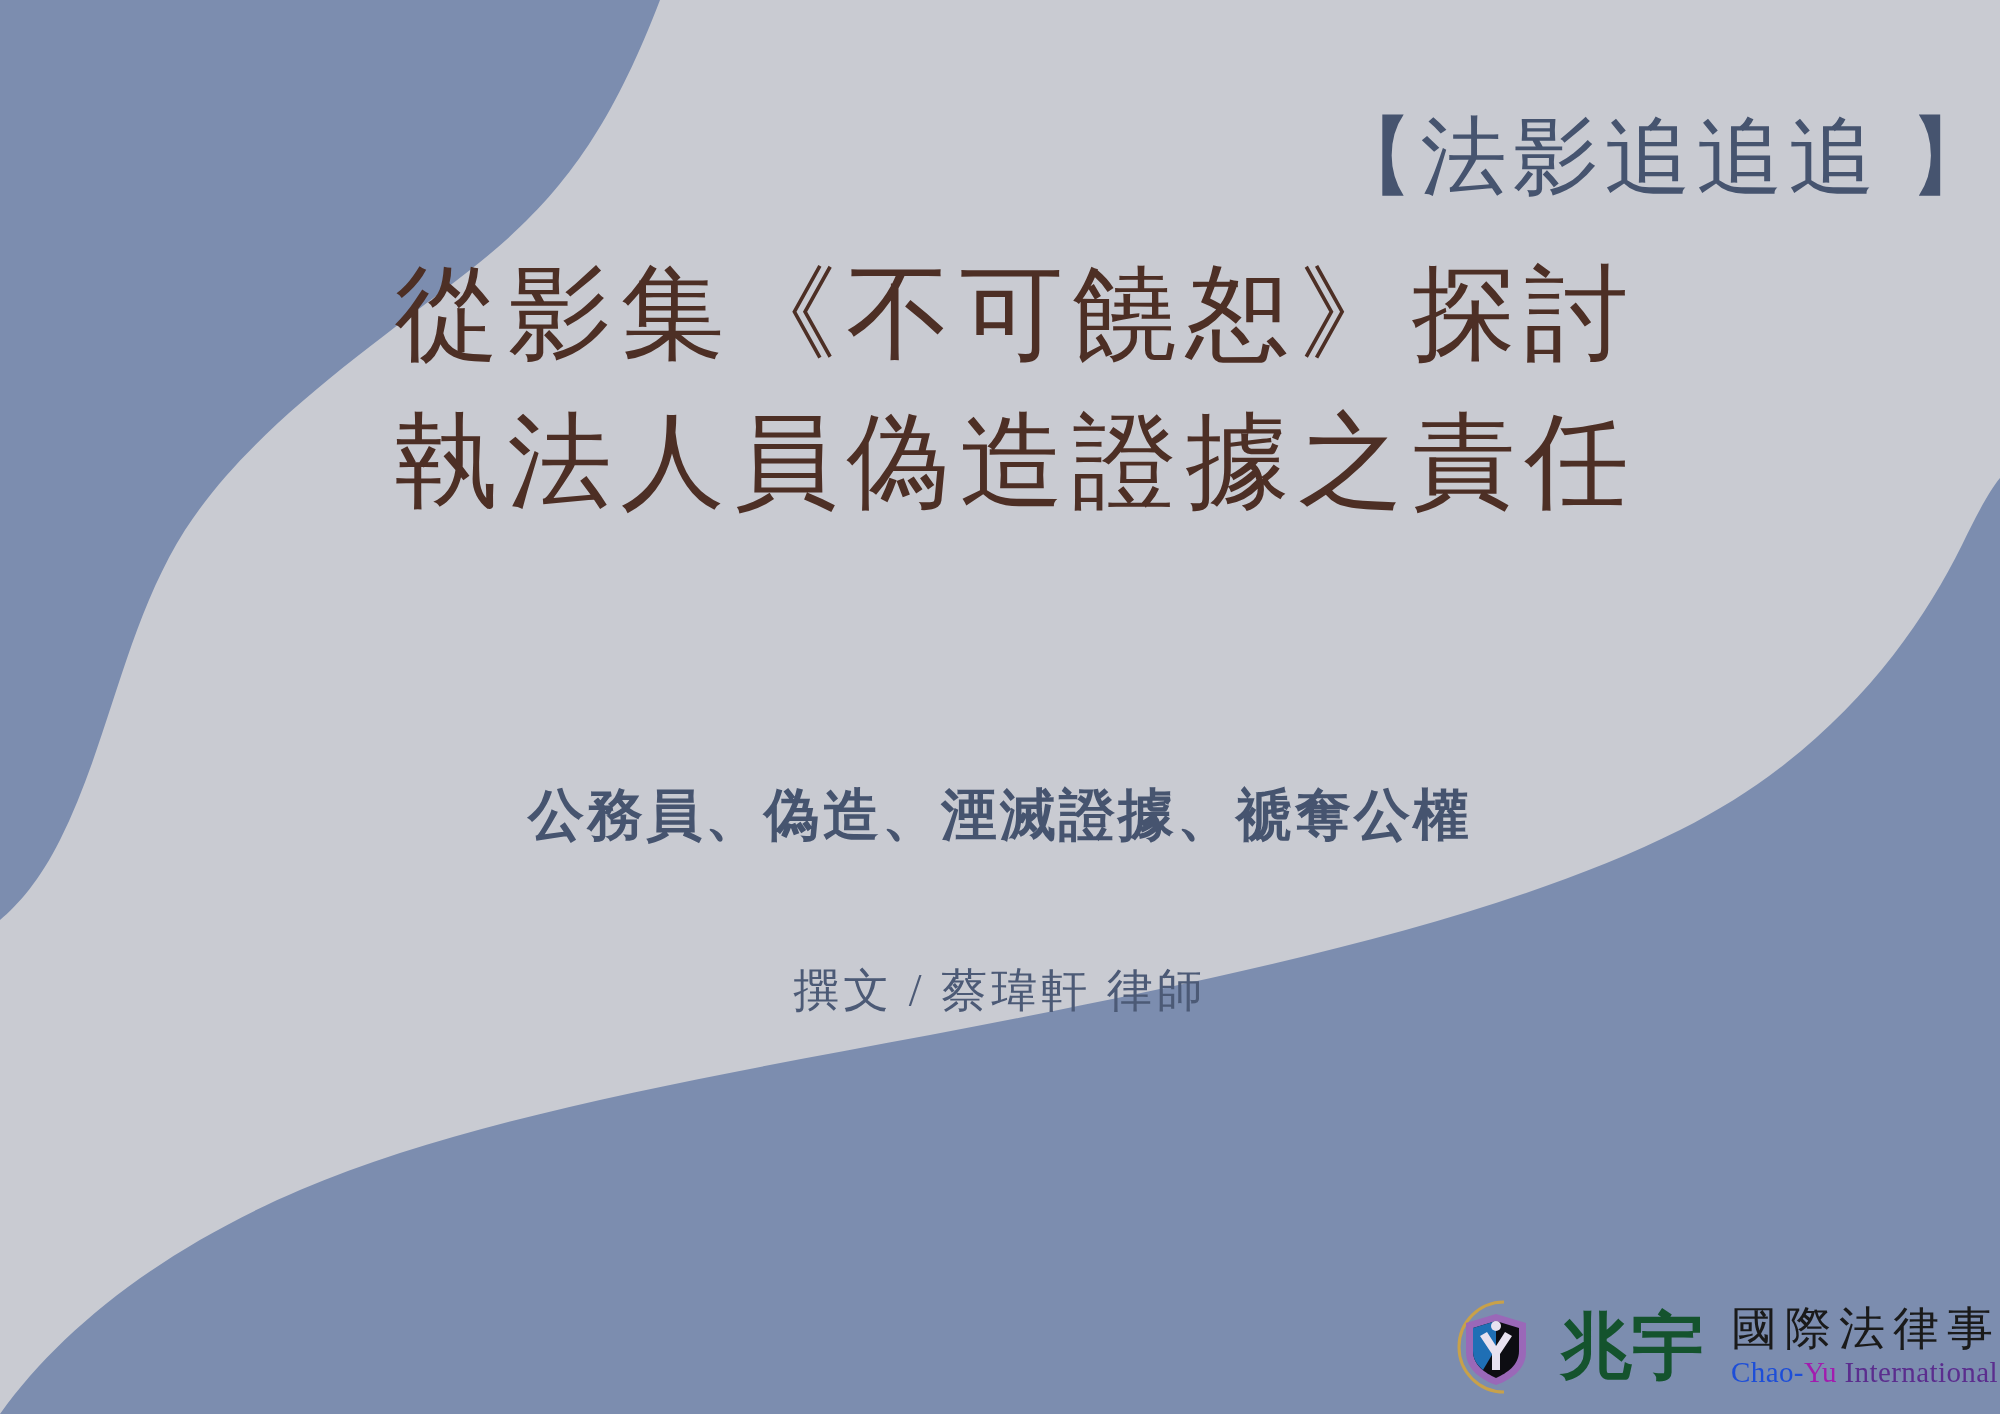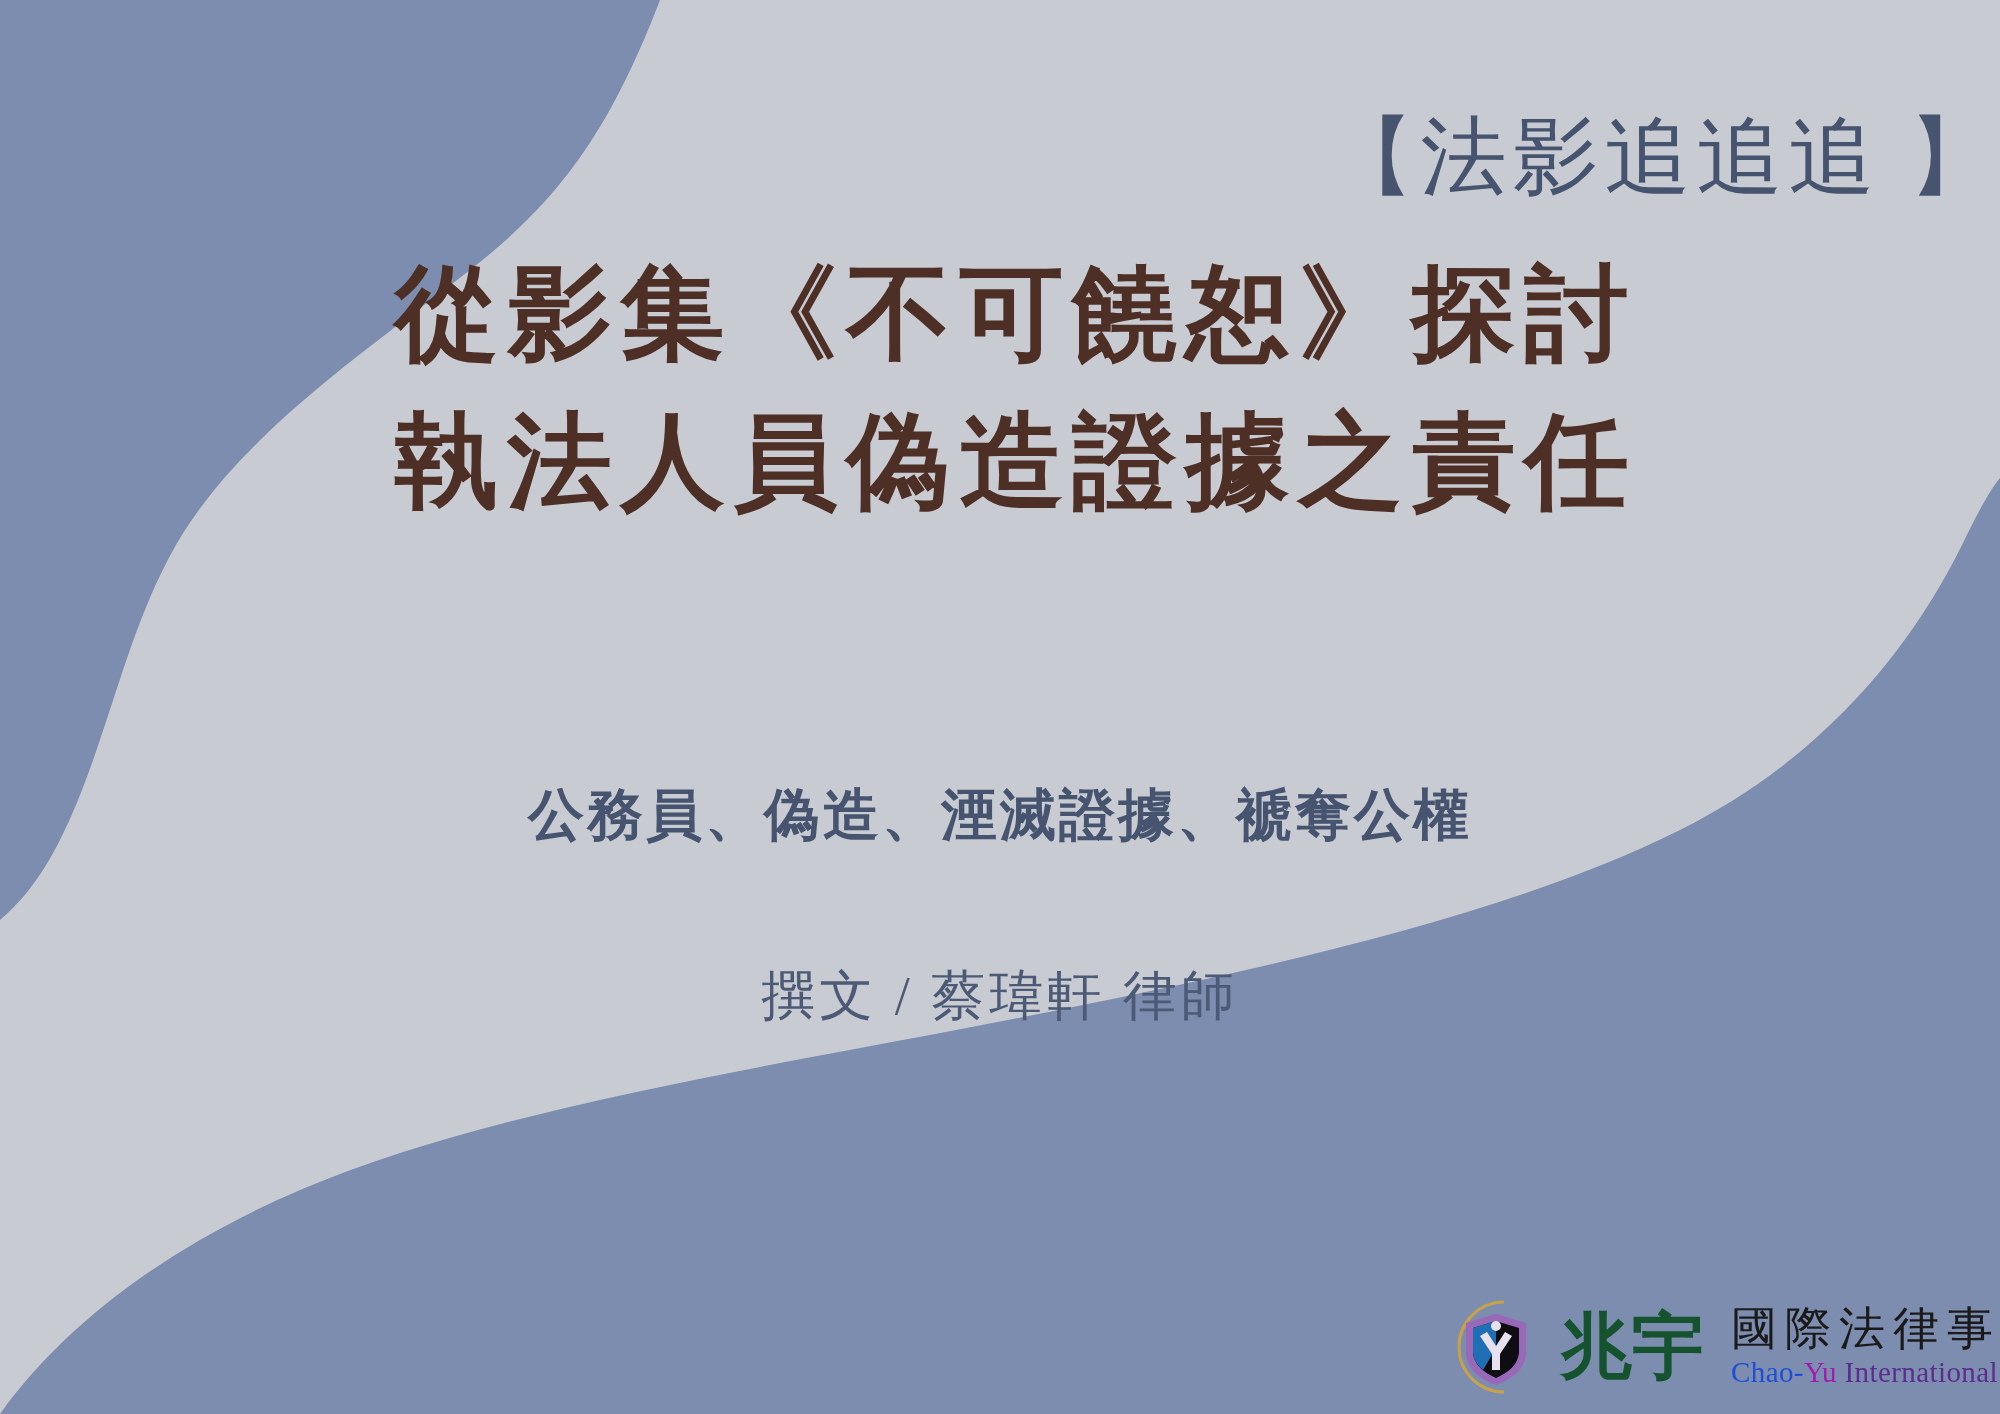--- a/index.html
+++ b/index.html
@@ -39,21 +39,21 @@
   }
 
   
   .title-block {
     position:absolute;
     top:240px; left:0; right:0;
     text-align:center;
   }
   .title-line {
     font-family:"Liberation Serif", serif;
-    font-weight:bold;
+    font-weight:normal;
     font-size:104px;
     line-height:1.42;
     letter-spacing:9px;
     color:#4d2f25;
     white-space:nowrap;
     padding-left:32px;
   }
 
   
   .keywords {
@@ -67,21 +67,21 @@
     color:#46546f;
     white-space:nowrap;
   }
 
   
   .byline {
     position:absolute;
     top:960px; left:0; right:0;
     text-align:center;
     font-family:"Liberation Serif", serif;
-    font-size:54px;
+    font-size:46px;
     letter-spacing:4px;
     color:#4c5a76;
     white-space:nowrap;
   }
 
   
   .logo {
     position:absolute;
     left:1442px; top:1296px;
     display:flex;

